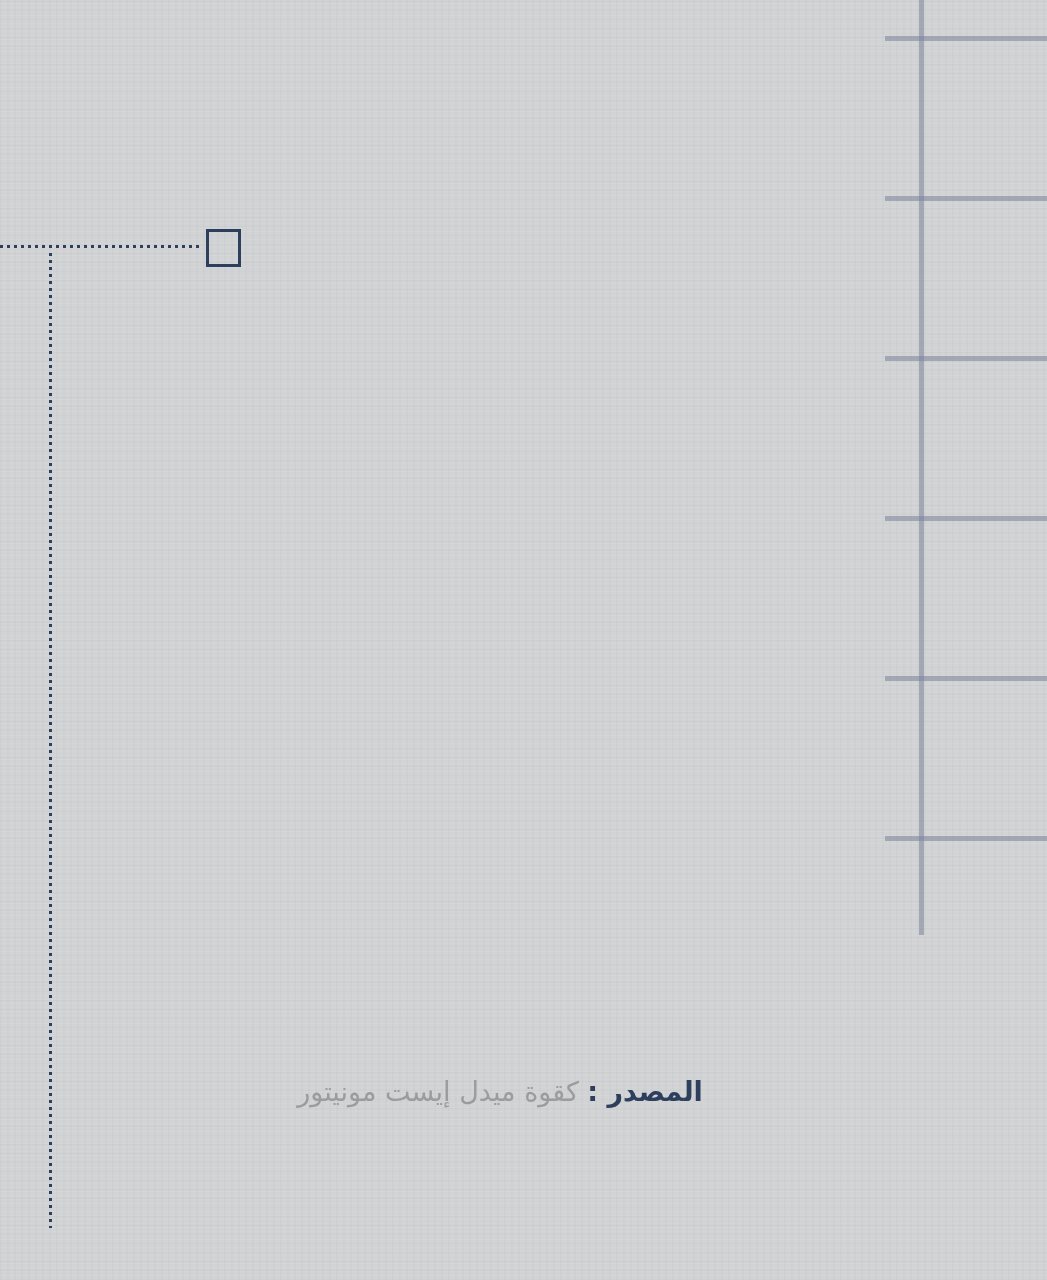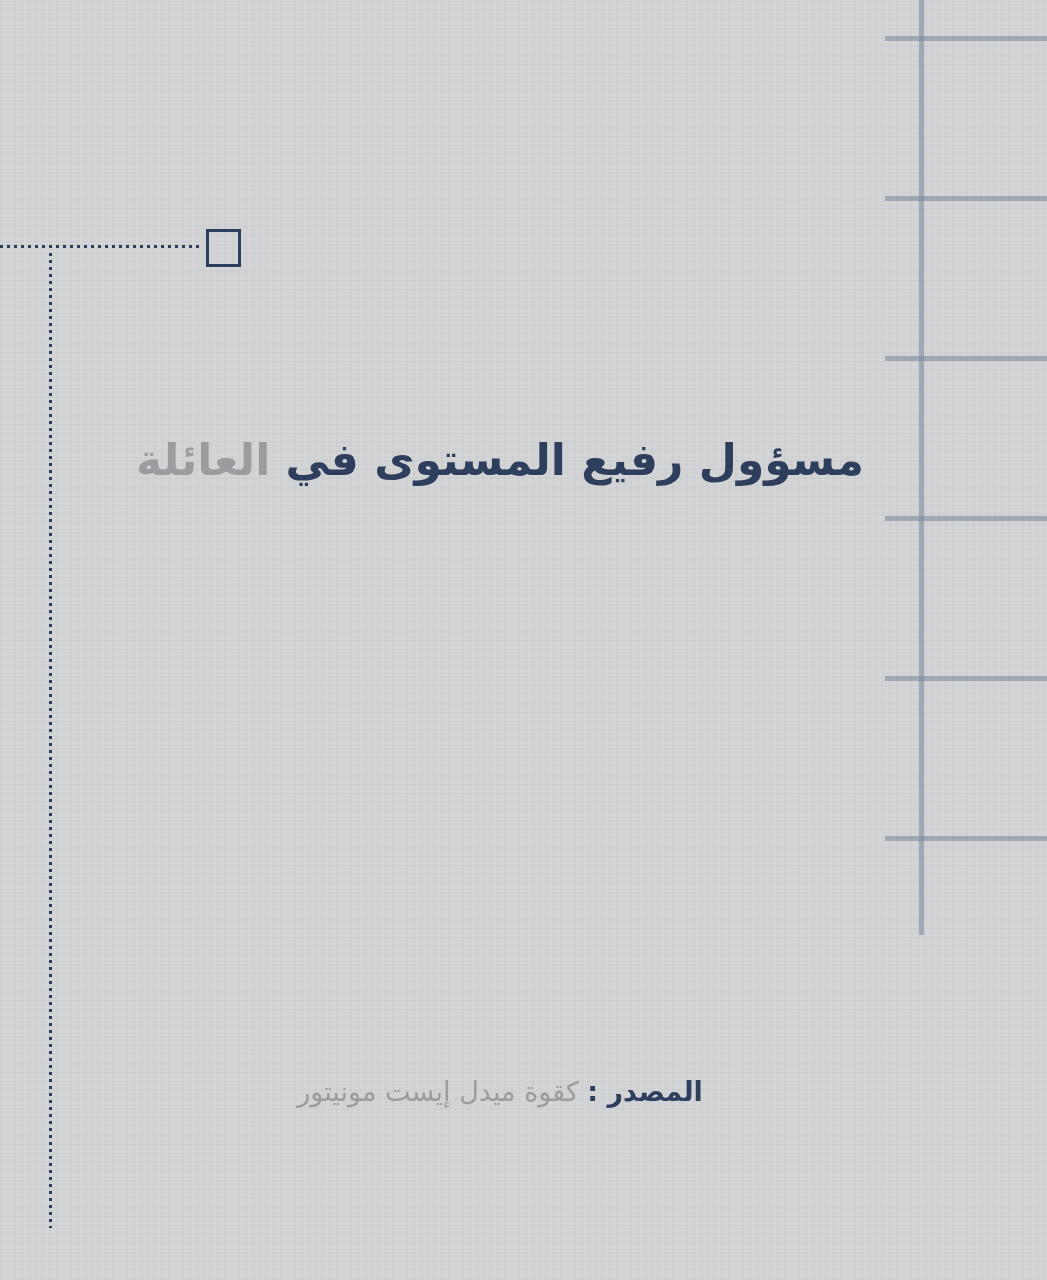--- a/index.html
+++ b/index.html
@@ -102,21 +102,20 @@
     <div class="grid-hline h6"></div>
   </div>
 
   <div>
     <div class="dotted-hline"></div>
     <div class="dotted-vline"></div>
     <div class="square-outline"></div>
   </div>
 
   <div class="headline" dir="rtl">
-      <div class="headline-line"><span class="tone-navy">مسؤول رفيع المستوى في</span> <span class="tone-gray">العائلة</span></div>
     </div>
 
   <div class="source" dir="rtl">
     <span class="source-label">المصدر :</span>
     <span> </span>
     <span class="source-value">كقوة ميدل إيست مونيتور</span>
   </div>
 
 </div>
 

